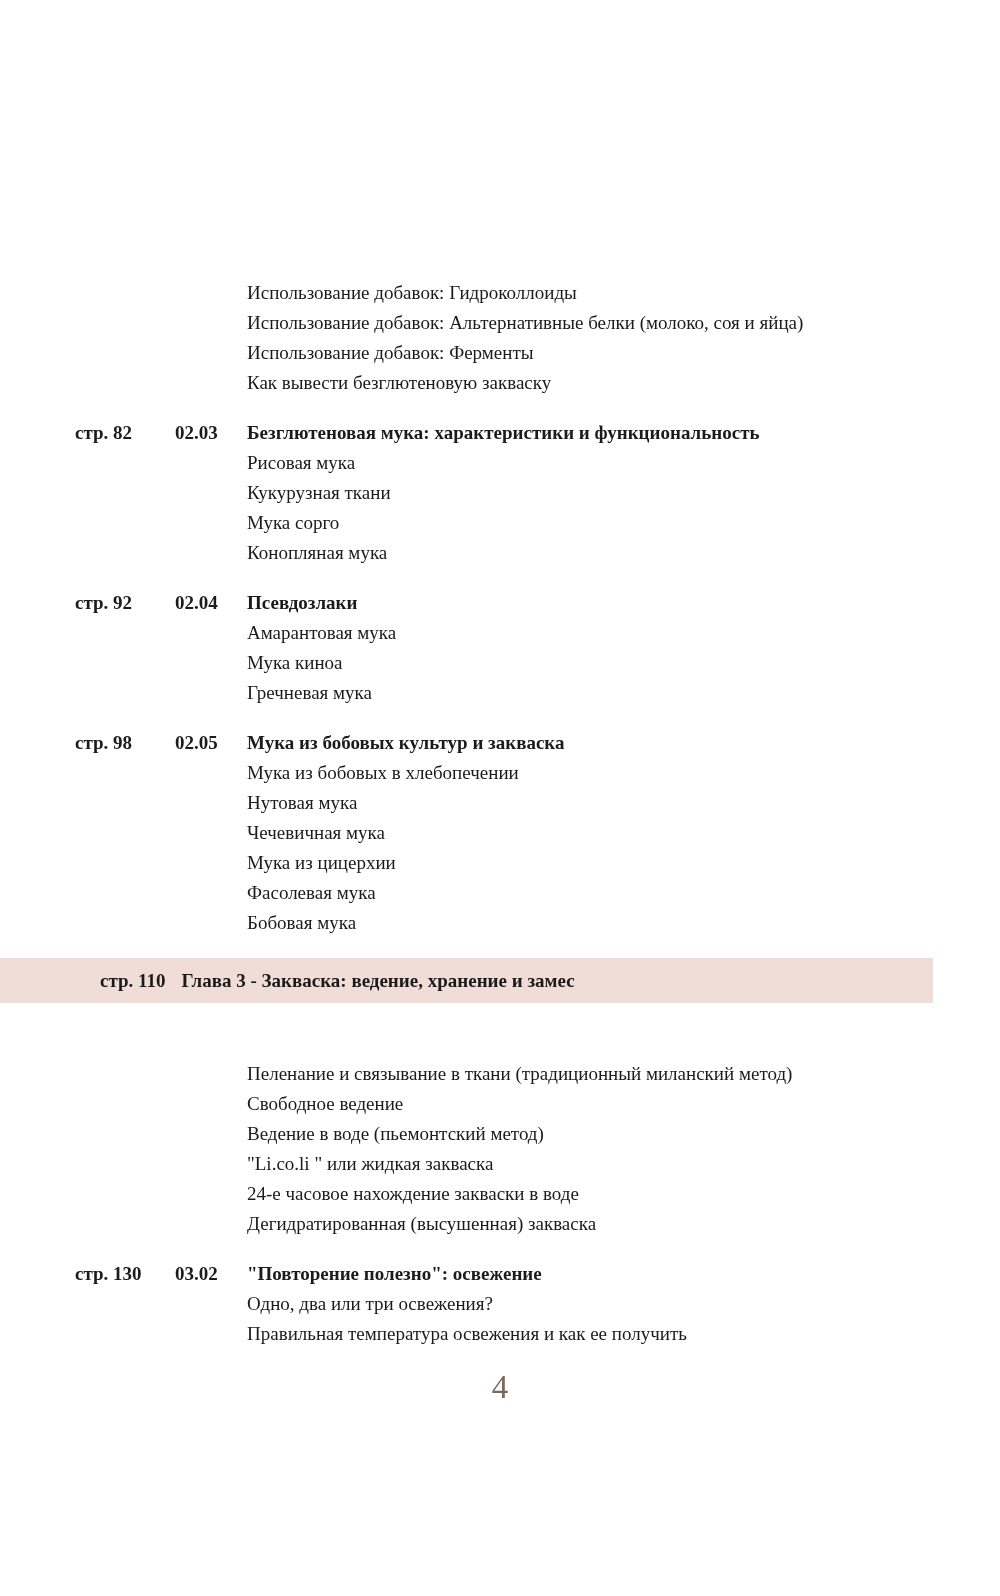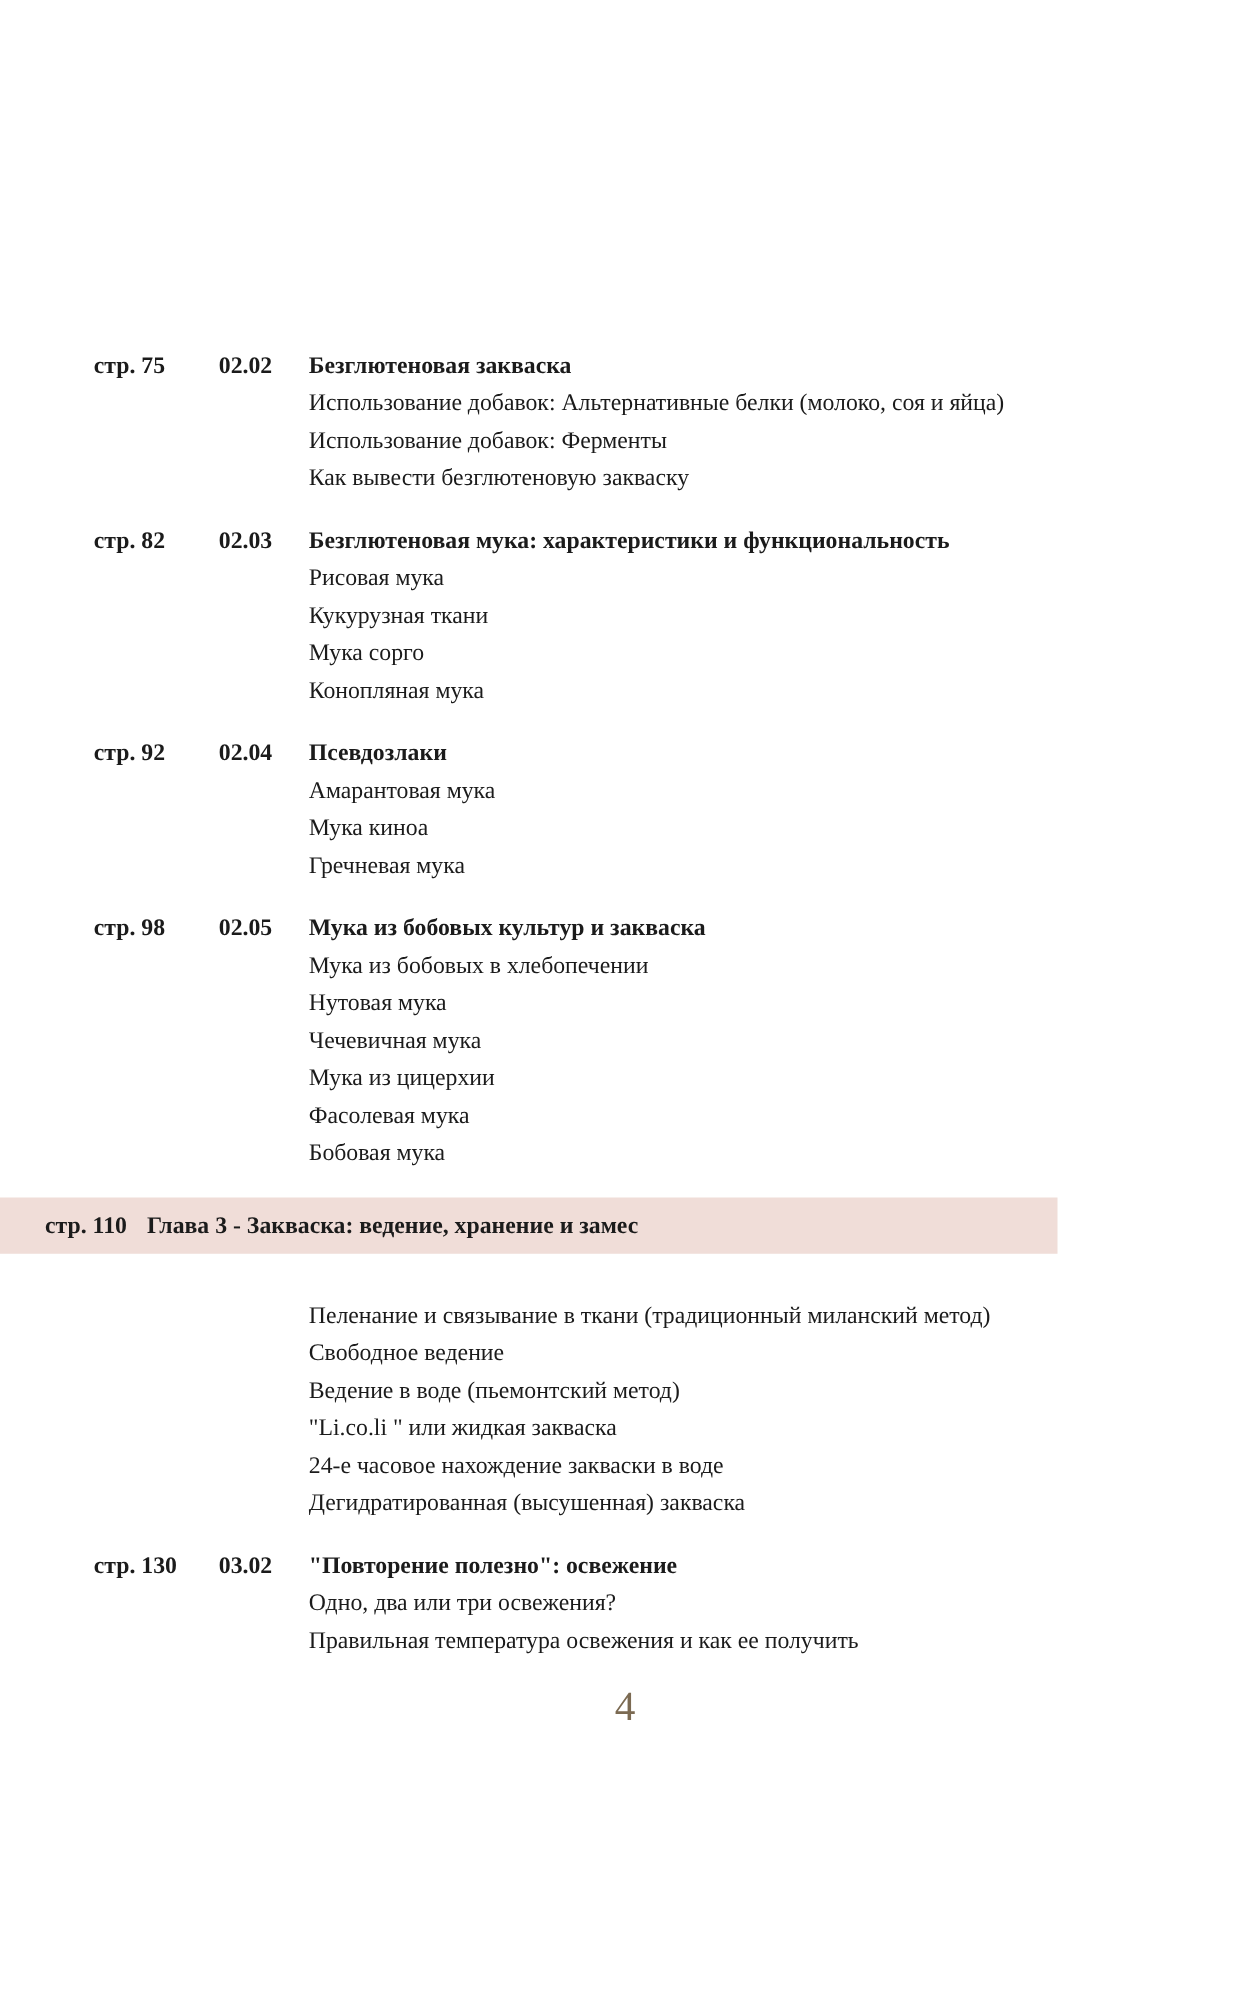--- a/index.html
+++ b/index.html
@@ -23,51 +23,49 @@
   }
   .c1 { flex: 0 0 100px; }
   .c2 { flex: 0 0 72px; }
   .c3 { max-width: 640px; }
   .b  { font-weight: bold; }
   .sub .c3 { margin-left: 172px; }
   .w-narrow { max-width: 580px; }
   .section { margin-bottom: 20px; }
   .chapter-banner {
     margin-top: 10px;
-    margin-bottom: 35px;
-    width: 846px;
+    margin-bottom: 56px;
+    width: 933px;
     height: 45px;
     background: #f0ddd8;
     display: flex;
     align-items: center;
-    padding-left: 36px;
+    padding-left: 100px;
     font-size: 19px;
     font-weight: bold;
     line-height: 45px;
   }
   .chapter-banner .chapter-title { margin-left: 16px; }
   .page-number {
     margin-top: 6px;
     text-align: center;
     font-size: 33px;
     color: #7b6a52;
   }
 </style>
 </head>
 <body>
 
 <div class="page">
   <main class="toc">
 
     <section class="section">
-      <div class="row">
-        <span class="c1 b">стр. 75</span>
-        <span class="c2 b">02.02</span>
-        <span class="c3 b">Безглютеновая закваска</span>
-      </div>
+      <div class="row sub">
+          <span class="c3">Использование добавок: Гидроколлоиды</span>
+        </div>
       <div class="row sub">
           <span class="c3">Использование добавок: Альтернативные белки (молоко, соя и яйца)</span>
         </div>
       <div class="row sub">
           <span class="c3">Использование добавок: Ферменты</span>
         </div>
       <div class="row sub">
           <span class="c3">Как вывести безглютеновую закваску</span>
         </div>
     </section>

